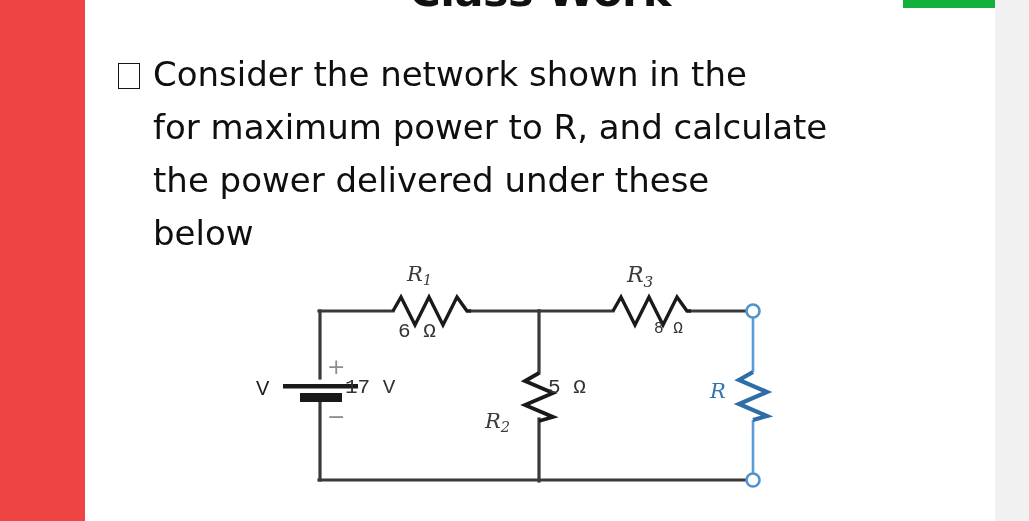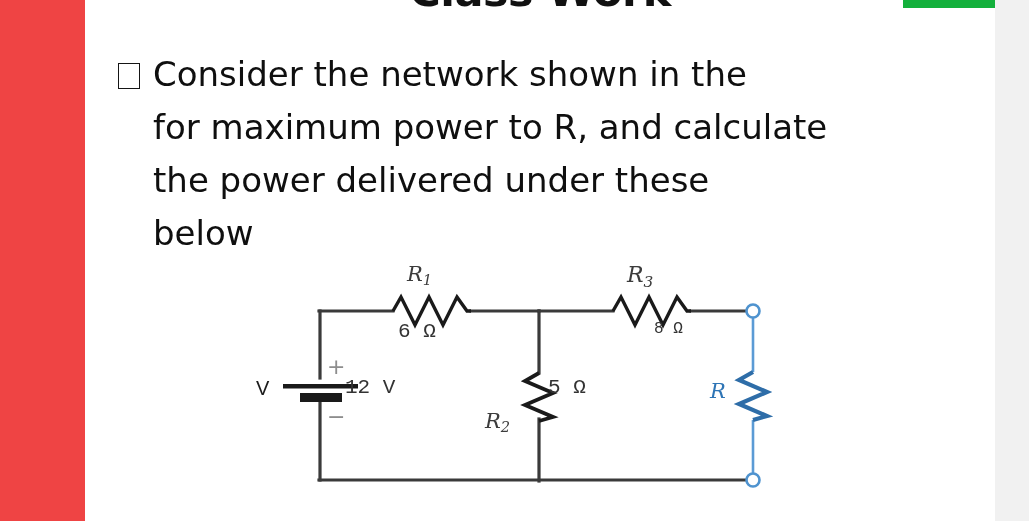--- a/index.html
+++ b/index.html
@@ -218,20 +218,20 @@
 
       <div class="fig-label lbl-r3">R<span class="sub">3</span></div>
       <div class="fig-value val-r3">8 Ω</div>
 
       <div class="fig-label lbl-r2">R<span class="sub">2</span></div>
       <div class="fig-value val-r2">5 Ω</div>
 
       <div class="fig-label lbl-r">R</div>
 
       <div class="src-v">V</div>
-      <div class="fig-value val-v">12 V</div>
+      <div class="fig-value val-v">17 V</div>
 
       <div class="sign sign-plus">+</div>
       <div class="sign sign-minus">−</div>
     </div>
 
   </div>
 </div>
 
 </body></html>

